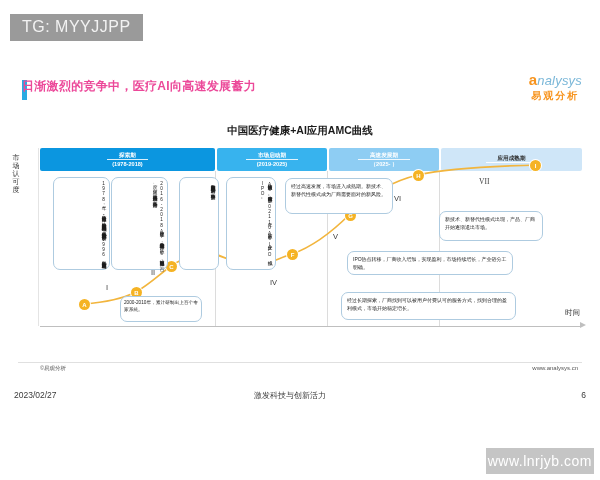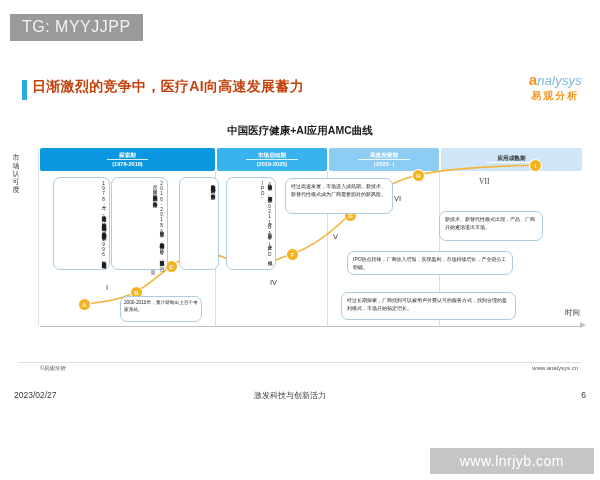--- a/index.html
+++ b/index.html
@@ -20,22 +20,22 @@
   
   #slide{
     position:absolute;left:0;top:48px;width:600px;height:332px;
     background:#ffffff;
   }
   #title-row{position:absolute;left:22px;top:30px;}
   #title-bar{
     position:absolute;left:0;top:2px;width:5px;height:20px;background:#29abe2;
   }
   #slide-title{
-    position:absolute;left:10px;top:0;
-    font-size:14px;font-weight:bold;color:#c2410c;white-space:nowrap;
+    position:absolute;left:0;top:0;
+    font-size:12px;font-weight:bold;color:#ec4899;white-space:nowrap;
     letter-spacing:.3px;
   }
   
   #logo{position:absolute;right:18px;top:24px;text-align:center;}
   #logo-en{font-size:13px;color:#7ab7d8;font-style:italic;line-height:1;letter-spacing:.2px;}
   #logo-en .o{color:#f7941e;font-weight:bold;font-style:normal;font-size:15px;}
   #logo-cn{font-size:10px;color:#f7941e;font-weight:bold;margin-top:2px;letter-spacing:2px;}
   #chart-title{
     position:absolute;left:0;top:76px;width:600px;text-align:center;
     font-size:10.5px;color:#1a1a1a;font-weight:bold;
@@ -112,21 +112,21 @@
     position:absolute;left:0;top:390px;width:600px;height:20px;
     font-size:8.5px;color:#3a3a3a;
   }
   #footer-date{position:absolute;left:14px;top:0;}
   #footer-center{position:absolute;left:0;top:0;width:580px;text-align:center;font-size:8px;}
   #footer-page{position:absolute;right:14px;top:0;}
   
   #wm{
     position:absolute;right:6px;bottom:6px;
     background:rgba(150,150,150,.55);color:#ffffff;
-    font-size:14px;padding:5px 30px;letter-spacing:.5px;text-align:right;
+    font-size:14px;padding:5px 2px;letter-spacing:.5px;text-align:right;
   }
 </style>
 </head>
 <body>
 
 <div id="tg-tag">TG: MYYJJPP</div>
 
 <div id="slide">
 
   <div id="title-row">

